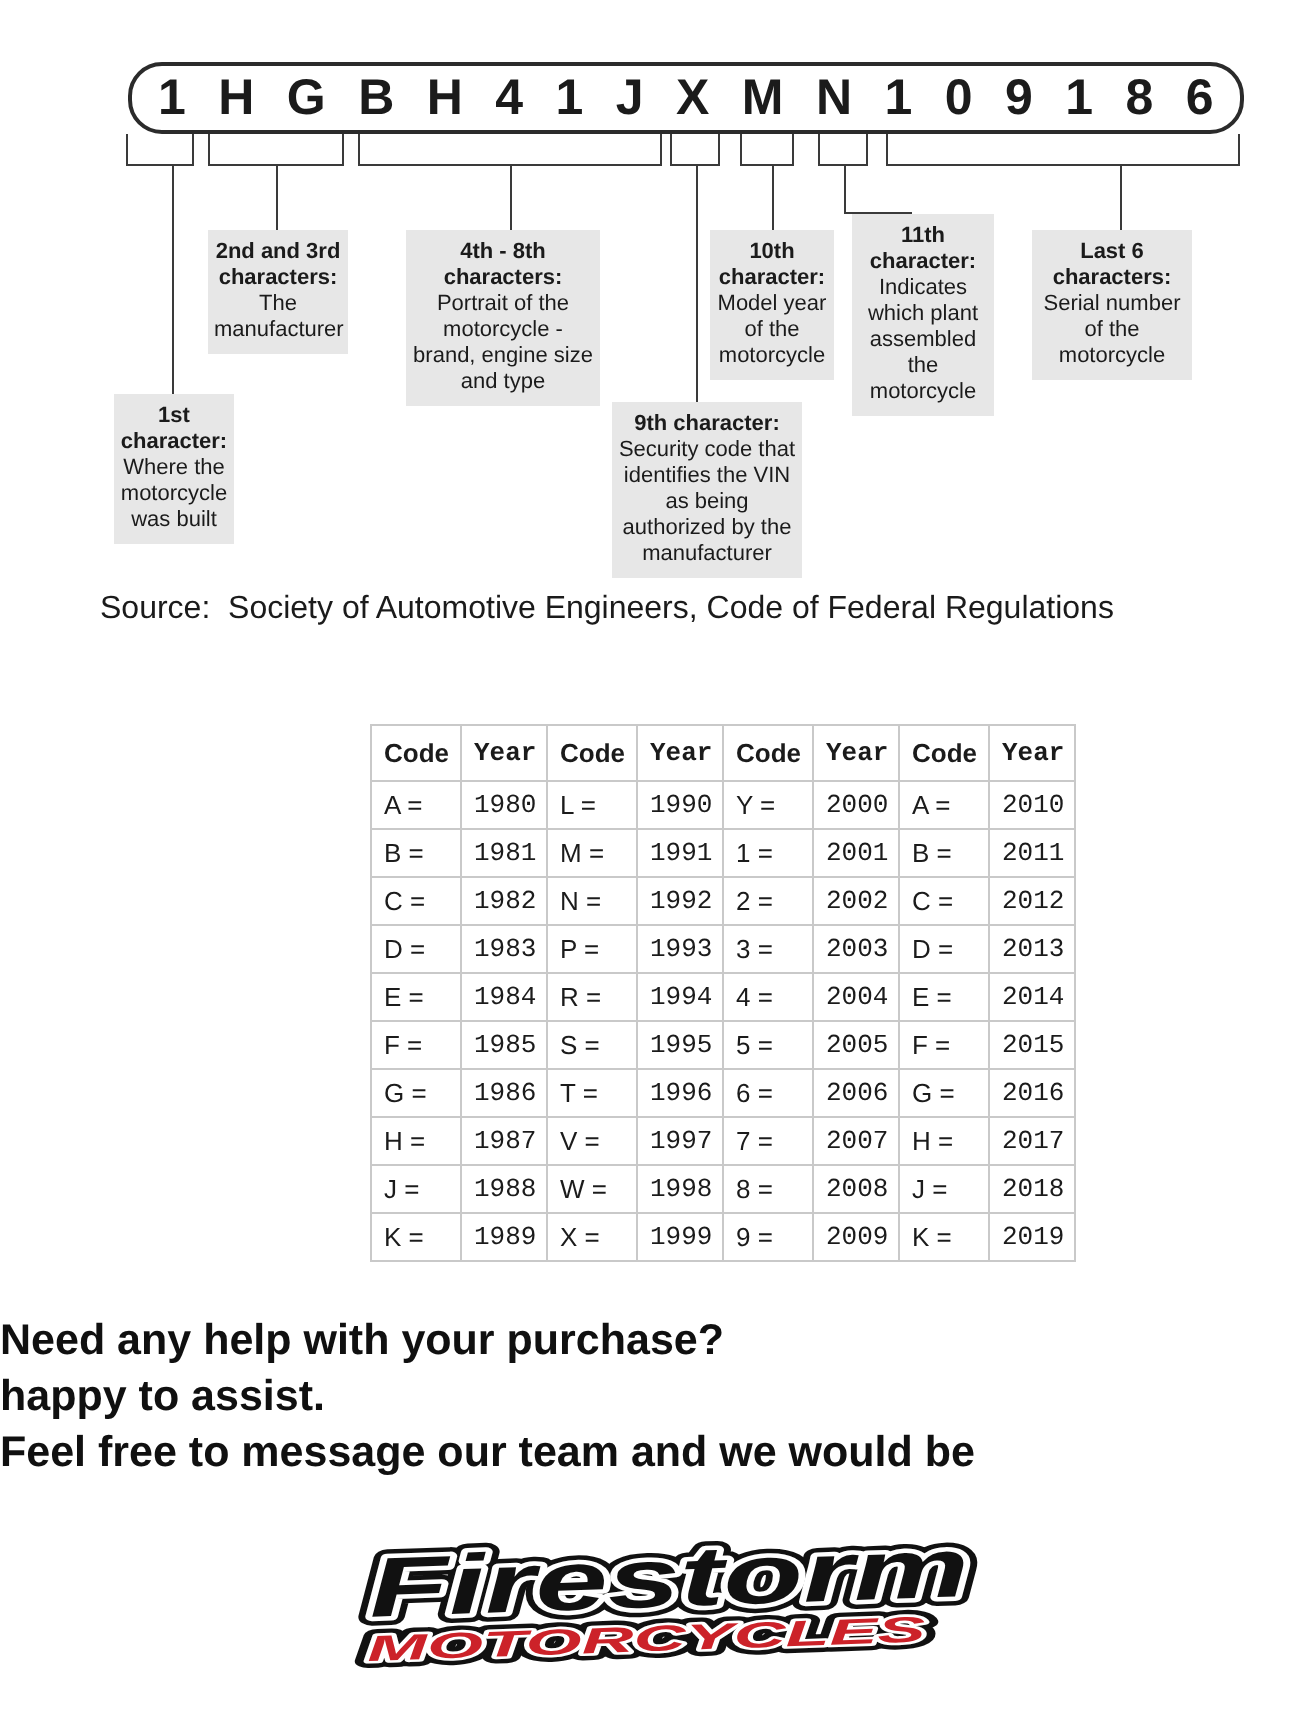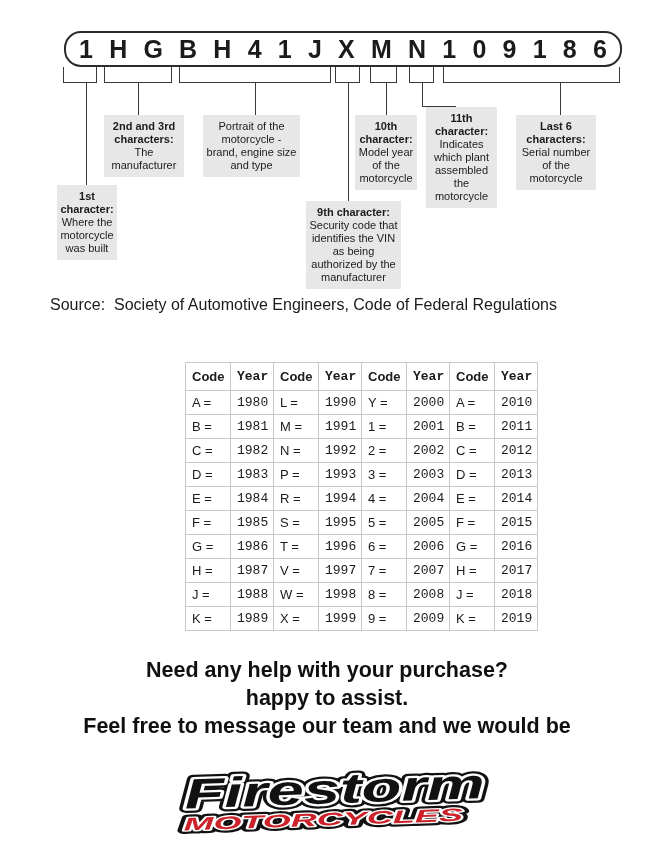--- a/index.html
+++ b/index.html
@@ -39,22 +39,22 @@
   .l6b{left:422px;top:106px;width:34px}
   .l6c{left:455px;top:106px;height:9px}
   .l7{left:560px;top:83px;height:32px}
   
   .callout{
     position:absolute;background:#e7e7e7;text-align:center;
     font-size:11px;line-height:13px;padding:5px 3px;box-sizing:border-box;color:#1b1b1b;
   }
   .callout .t{font-weight:bold;display:block;}
   .callout .b{display:block;font-weight:normal;}
-  .c1{left:57px;top:185px;width:60px}
-  .c2{left:104px;top:115px;width:80px}
+  .c1{left:57px;top:197px;width:60px}
+  .c2{left:104px;top:115px;width:70px}
   .c3{left:203px;top:115px;width:97px}
   .c4{left:306px;top:201px;width:95px}
   .c5{left:355px;top:115px;width:62px}
   .c6{left:426px;top:107px;width:71px}
   .c7{left:516px;top:115px;width:80px}
   
   .source{position:absolute;left:50px;top:296px;font-size:16px;color:#1b1b1b;white-space:pre-wrap;}
   
   .year-table{
     position:absolute;left:185px;top:362px;border-collapse:collapse;
@@ -62,21 +62,21 @@
   }
   .year-table th,.year-table td{
     border:1px solid #c9c9c9;text-align:left;vertical-align:middle;
     padding:3px 2px 3px 6px;height:17px;white-space:nowrap;
   }
   .year-table th{font-weight:bold;padding-top:5px;padding-bottom:5px;}
   .year-table .code{width:36px;min-width:36px;}
   .year-table .year{width:34px;min-width:34px;font-family:Liberation Mono, monospace;}
   
   .help{
-    position:absolute;left:0;top:656px;width:654px;text-align:center;
+    position:absolute;left:0;top:656px;width:654px;
     font-weight:bold;font-size:21.5px;line-height:28px;color:#101010;
   }
   
   .logo{position:absolute;left:156px;top:761px;}
 </style>
 </head>
 <body>
 
 <div class="page">
 
@@ -120,20 +120,21 @@
 
   <div class="callout c1">
     <span class="t">1st character:</span>
     <span class="b">Where the motorcycle was built</span>
   </div>
   <div class="callout c2">
     <span class="t">2nd and 3rd characters:</span>
     <span class="b">The manufacturer</span>
   </div>
   <div class="callout c3">
+    <span class="t">4th - 8th characters:</span>
     <span class="b">Portrait of the motorcycle - brand, engine size and type</span>
   </div>
   <div class="callout c4">
     <span class="t">9th character:</span>
     <span class="b">Security code that identifies the VIN as being authorized by the manufacturer</span>
   </div>
   <div class="callout c5">
     <span class="t">10th character:</span>
     <span class="b">Model year of the motorcycle</span>
   </div>

